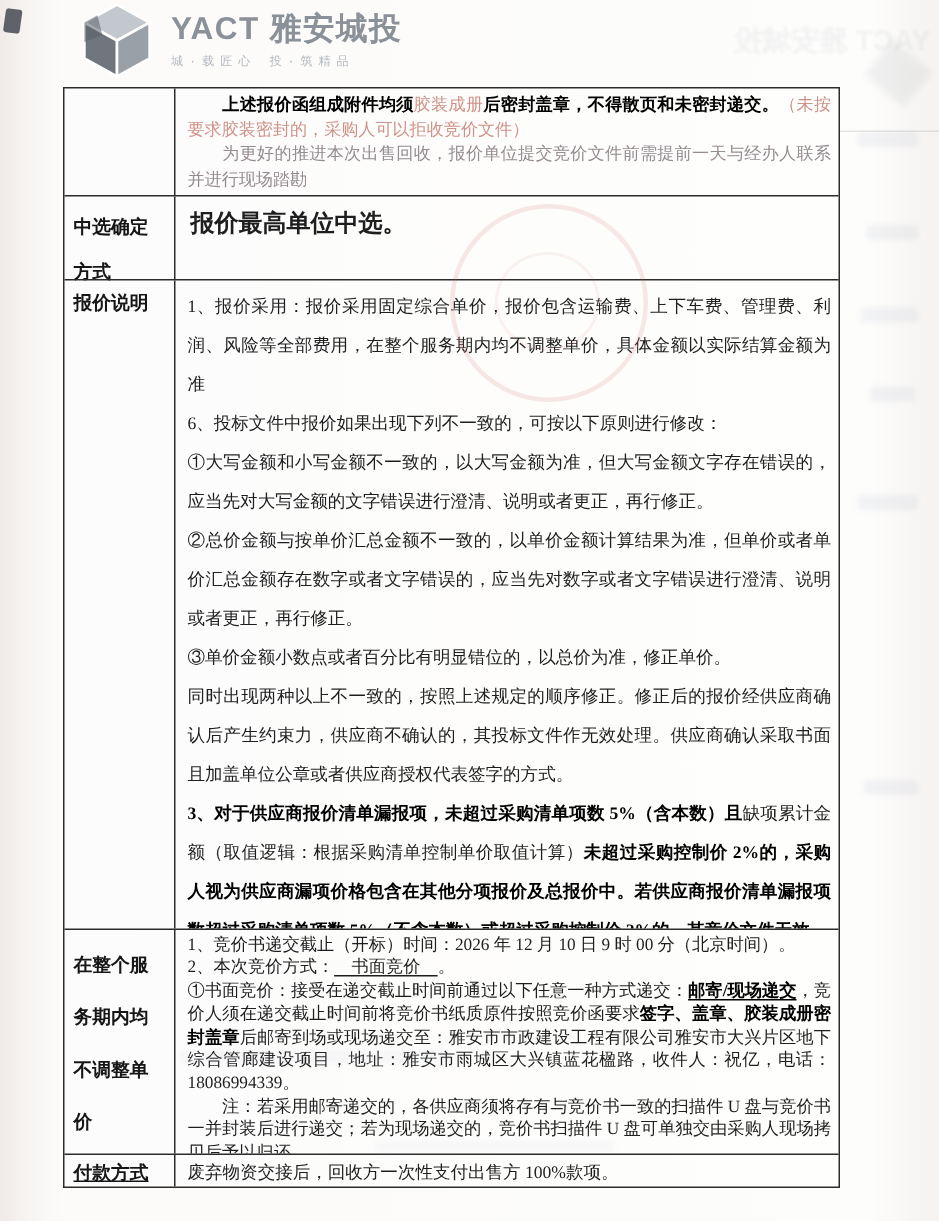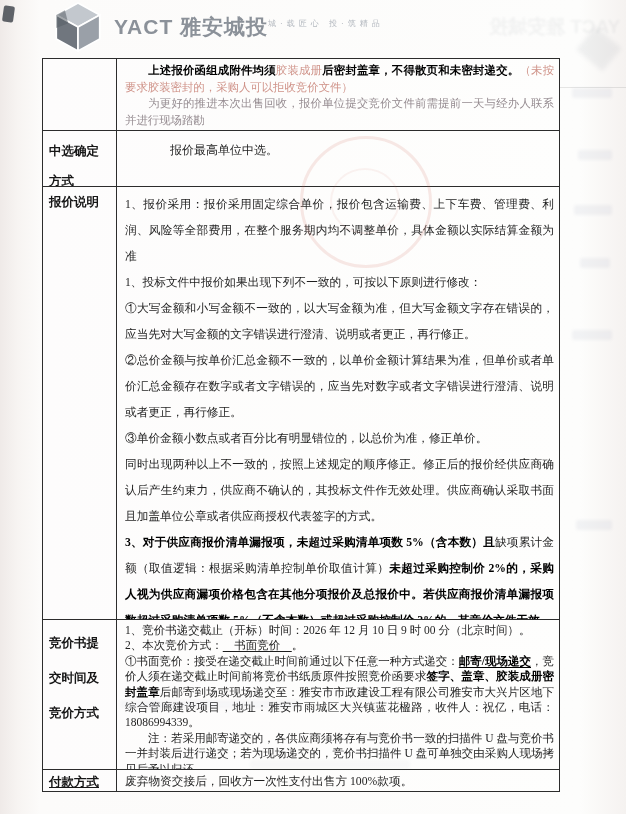--- a/index.html
+++ b/index.html
@@ -3,24 +3,24 @@
 <meta charset="utf-8">
 <style>
   html,body{margin:0;padding:0;}
   body{width:626px;height:814px;position:relative;overflow:hidden;
        background:#fbfaf8;font-family:"Liberation Serif","DejaVu Serif",serif;}
   .page{position:absolute;inset:0;
         background:linear-gradient(90deg,#efeae8 0px,#f7f4f2 18px,#fcfbfa 40px,#fdfdfc 580px,#f5f2f0 626px);}
   
   .logo{position:absolute;left:52px;top:2px;display:flex;align-items:center;gap:10px;}
   .cube{width:52px;height:50px;}
-  .logo-txt{display:flex;}
+  .logo-txt{display:flex;flex-direction:column;}
   .logo-title{font-family:"Liberation Sans","DejaVu Sans",sans-serif;font-weight:bold;
               font-size:21px;color:#8b9199;letter-spacing:1px;line-height:24px;}
-  .logo-tag{font-family:Liberation Sans, sans-serif;font-size:8px;
+  .logo-tag{font-family:Liberation Mono, monospace;font-size:8px;
             color:#b3b8bf;letter-spacing:4px;margin-top:3px;}
   .corner-smudge{position:absolute;left:3px;top:6px;width:11px;height:16px;
                  background:#3a3f46;opacity:.8;border-radius:2px;transform:rotate(8deg);}
   
   .ghost-logo{position:absolute;right:6px;top:14px;transform:scaleX(-1);opacity:.07;
               filter:blur(1.2px);font-family:"Liberation Sans","DejaVu Sans",sans-serif;
               font-weight:bold;font-size:19px;color:#5f6871;}
   .ghost-cube{position:absolute;right:10px;top:34px;width:34px;height:30px;
               background:#7a828c;opacity:.10;filter:blur(2px);transform:rotate(40deg);}
   
@@ -28,21 +28,21 @@
              border:1.6px solid #2c2c2c;box-sizing:border-box;background:rgba(255,255,255,.35);
              display:flex;flex-direction:column;}
   .trow{display:flex;box-sizing:border-box;}
   .trow + .trow{border-top:1.6px solid #2c2c2c;}
   .tlabel{width:74px;flex:0 0 74px;border-right:1.6px solid #2c2c2c;box-sizing:border-box;
           font-weight:bold;color:#161616;font-size:12.5px;padding:7px 5px 0 6px;}
   .tcontent{flex:1;box-sizing:border-box;color:#1e1e1e;overflow:hidden;}
   .tcontent p{margin:0;text-align:justify;}
   
   .r0{height:71px;} .r0 .tcontent{font-size:11.4px;line-height:16.6px;padding:3px 5px 0 8px;}
-  .r1{height:56px;gap:43px;} .r1 .tcontent{font-size:12px;line-height:18px;padding:10px 5px 0 10px;}
+  .r1{height:56px;} .r1 .tcontent{font-size:16px;line-height:18px;padding:10px 5px 0 10px;font-weight:bold;}
   .r1 .tlabel{line-height:30px;padding-top:5px;}
   .r2{height:433px;} .r2 .tcontent{font-size:11.7px;line-height:26px;padding:5px 5px 0 8px;}
   .r2 .tlabel{}
   .r3{height:150px;} .r3 .tcontent{font-size:11.5px;line-height:15.4px;padding:3px 5px 0 8px;}
   .r3 .tlabel{line-height:35px;padding-top:6px;}
   .r4{flex:1;} .r4 .tcontent{font-size:11.7px;line-height:16px;padding:4px 5px 0 8px;}
   .r4 .tlabel{padding-top:4px;text-decoration:underline;}
   
   .rb{font-weight:bold;color:#000;}
   .rr{color:#cf9288;}
@@ -93,30 +93,30 @@
       <div class="trow r1">
         <div class="tlabel">中选确定方式</div>
         <div class="tcontent">
           <p><span>报价最高单位中选。</span></p>
         </div>
       </div>
       <div class="trow r2">
         <div class="tlabel">报价说明</div>
         <div class="tcontent">
           <p><span>1、报价采用：报价采用固定综合单价，报价包含运输费、上下车费、管理费、利润、风险等全部费用，在整个服务期内均不调整单价，具体金额以实际结算金额为准</span></p>
-          <p><span>1、投标文件中报价如果出现下列不一致的，可按以下原则进行修改：</span></p>
+          <p><span>6、投标文件中报价如果出现下列不一致的，可按以下原则进行修改：</span></p>
           <p><span>①大写金额和小写金额不一致的，以大写金额为准，但大写金额文字存在错误的，应当先对大写金额的文字错误进行澄清、说明或者更正，再行修正。</span></p>
           <p><span>②总价金额与按单价汇总金额不一致的，以单价金额计算结果为准，但单价或者单价汇总金额存在数字或者文字错误的，应当先对数字或者文字错误进行澄清、说明或者更正，再行修正。</span></p>
           <p><span>③单价金额小数点或者百分比有明显错位的，以总价为准，修正单价。</span></p>
           <p><span>同时出现两种以上不一致的，按照上述规定的顺序修正。修正后的报价经供应商确认后产生约束力，供应商不确认的，其投标文件作无效处理。供应商确认采取书面且加盖单位公章或者供应商授权代表签字的方式。</span></p>
           <p><span class="rb">3、对于供应商报价清单漏报项，未超过采购清单项数 5%（含本数）且</span><span>缺项累计金额（取值逻辑：根据采购清单控制单价取值计算）</span><span class="rb">未超过采购控制价 2%的，采购人视为供应商漏项价格包含在其他分项报价及总报价中。若供应商报价清单漏报项数超过采购清单项数 5%（不含本数）或超过采购控制价 2%的，其竞价文件无效。</span></p>
         </div>
       </div>
       <div class="trow r3">
-        <div class="tlabel">竞价书提交时间及竞价方式</div>
+        <div class="tlabel">在整个服务期内均不调整单价</div>
         <div class="tcontent">
           <p><span>1、竞价书递交截止（开标）时间：2026 年 12 月 10 日 9 时 00 分（北京时间）。</span></p>
           <p><span>2、本次竞价方式：</span><span class="ru">　书面竞价　</span><span>。</span></p>
           <p><span>①书面竞价：接受在递交截止时间前通过以下任意一种方式递交：</span><span class="rbu">邮寄/现场递交</span><span>，竞价人须在递交截止时间前将竞价书纸质原件按照竞价函要求</span><span class="rb">签字、盖章、胶装成册密封盖章</span><span>后邮寄到场或现场递交至：雅安市市政建设工程有限公司雅安市大兴片区地下综合管廊建设项目，地址：雅安市雨城区大兴镇蓝花楹路，收件人：祝亿，电话：18086994339。</span></p>
           <p><span>　　注：若采用邮寄递交的，各供应商须将存有与竞价书一致的扫描件 U 盘与竞价书一并封装后进行递交；若为现场递交的，竞价书扫描件 U 盘可单独交由采购人现场拷贝后予以归还。</span></p>
         </div>
       </div>
       <div class="trow r4">
         <div class="tlabel">付款方式</div>
         <div class="tcontent">

